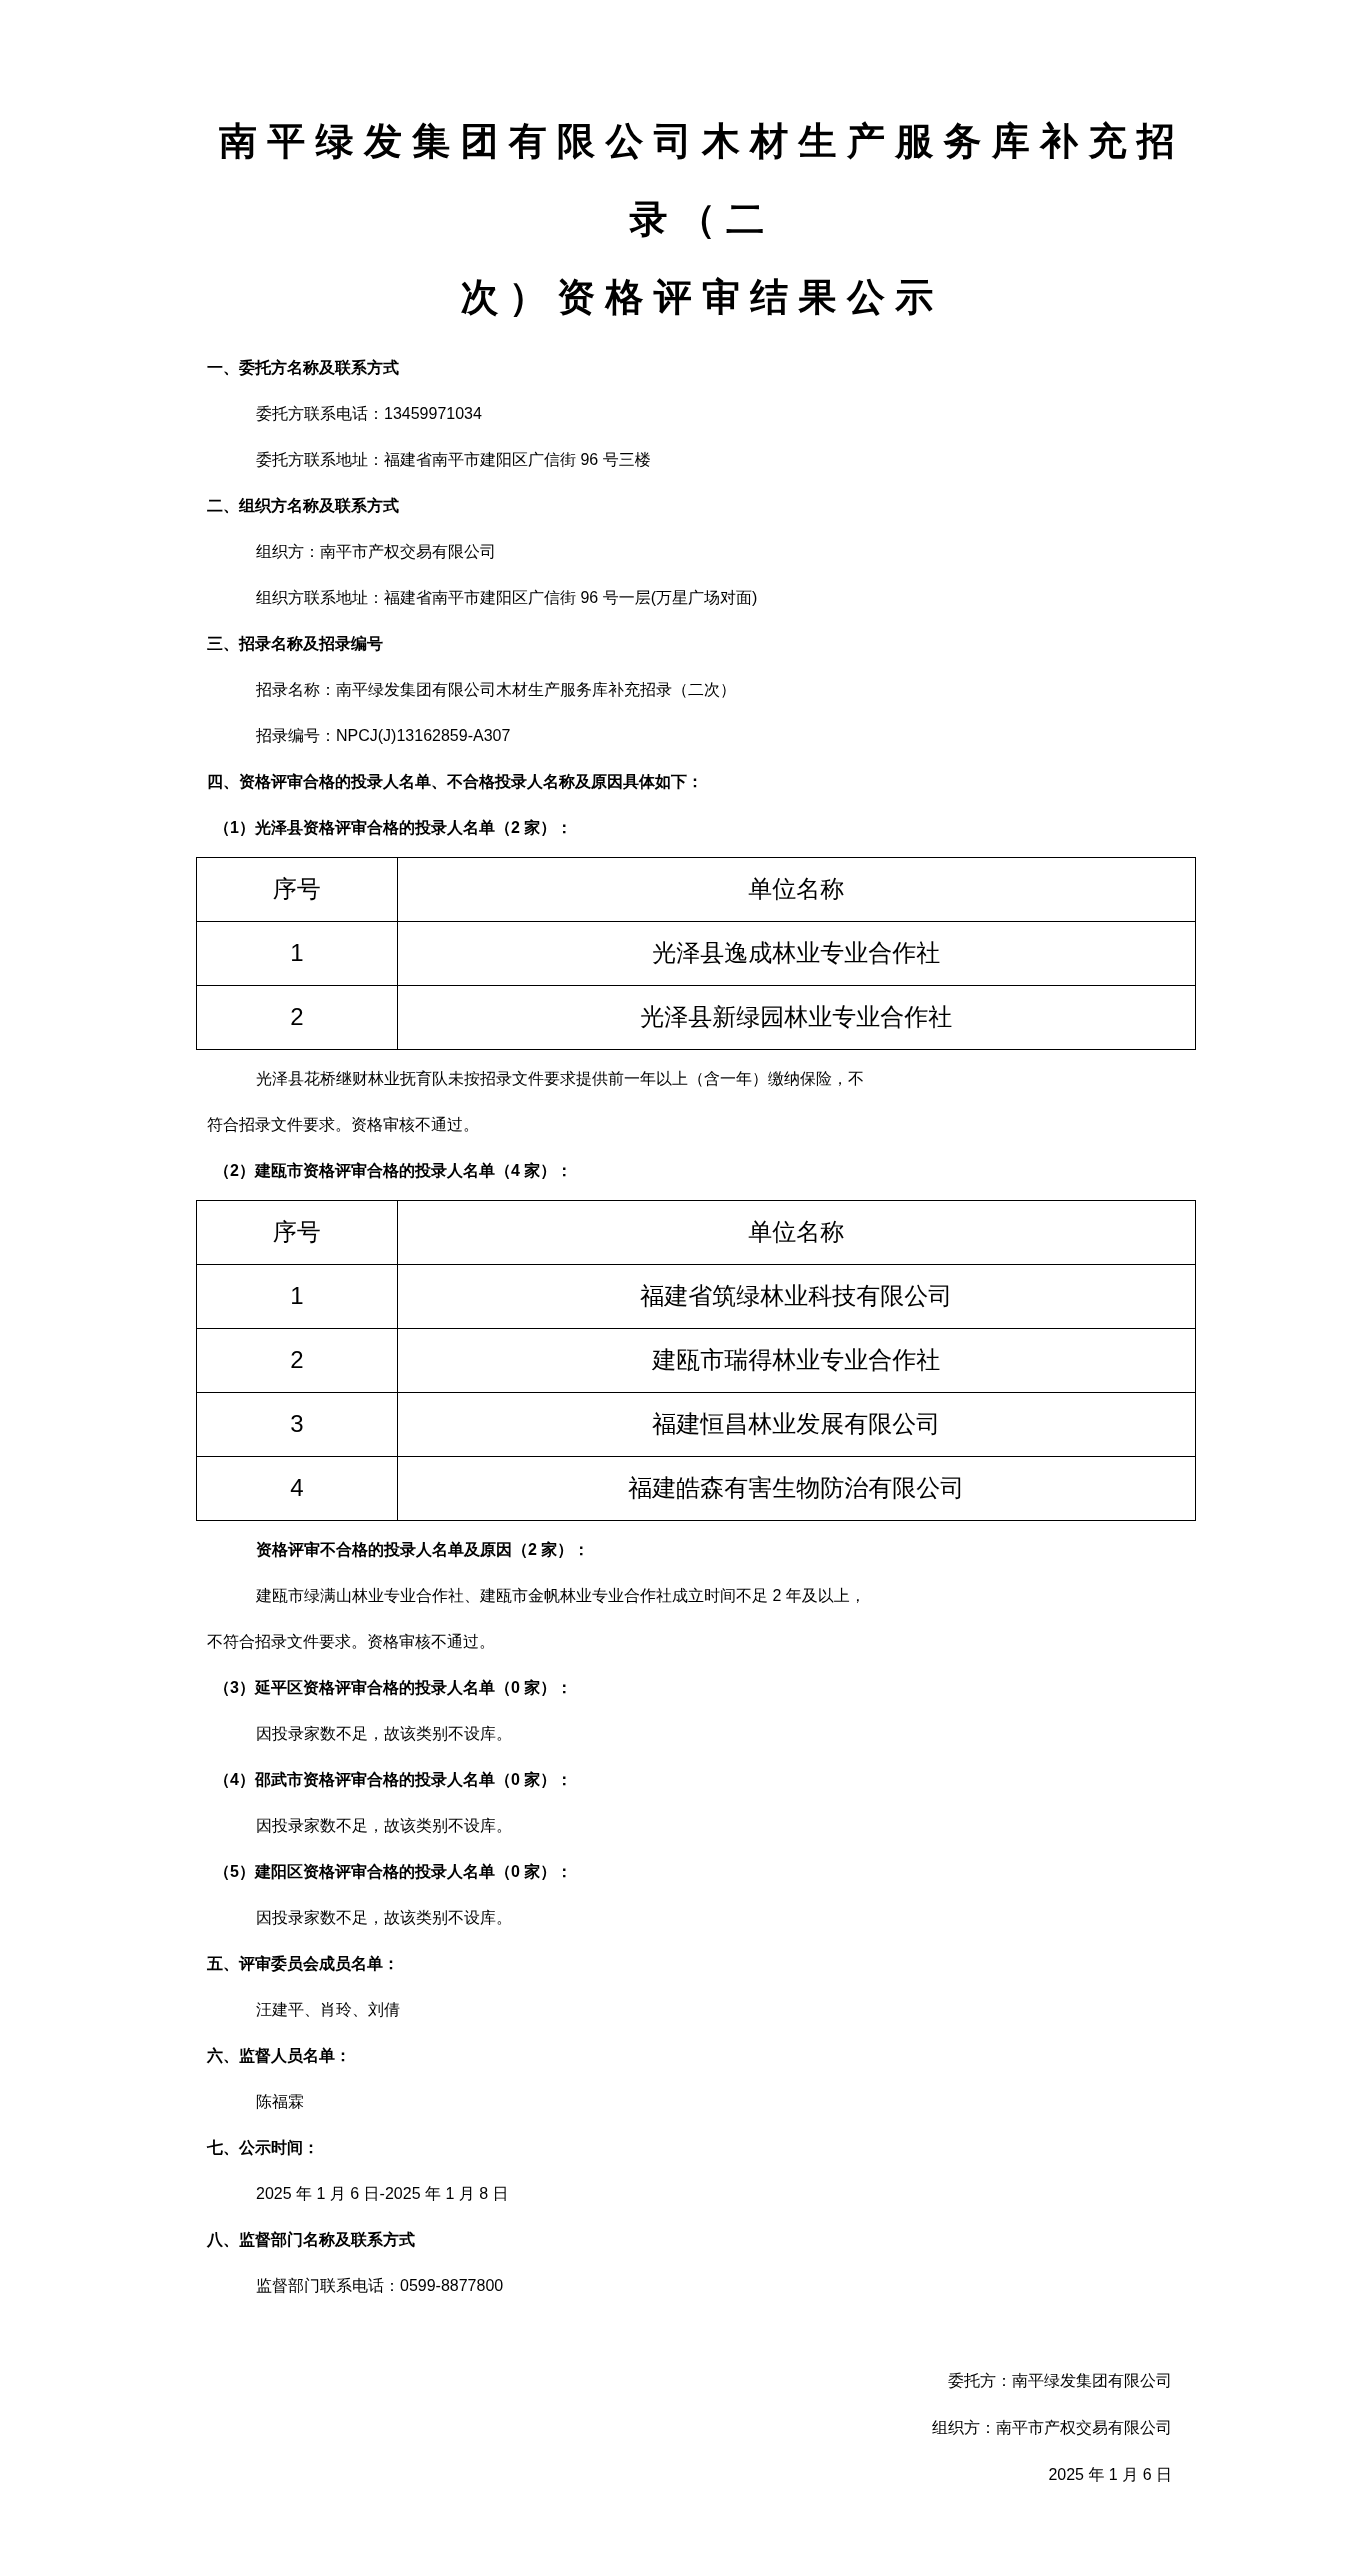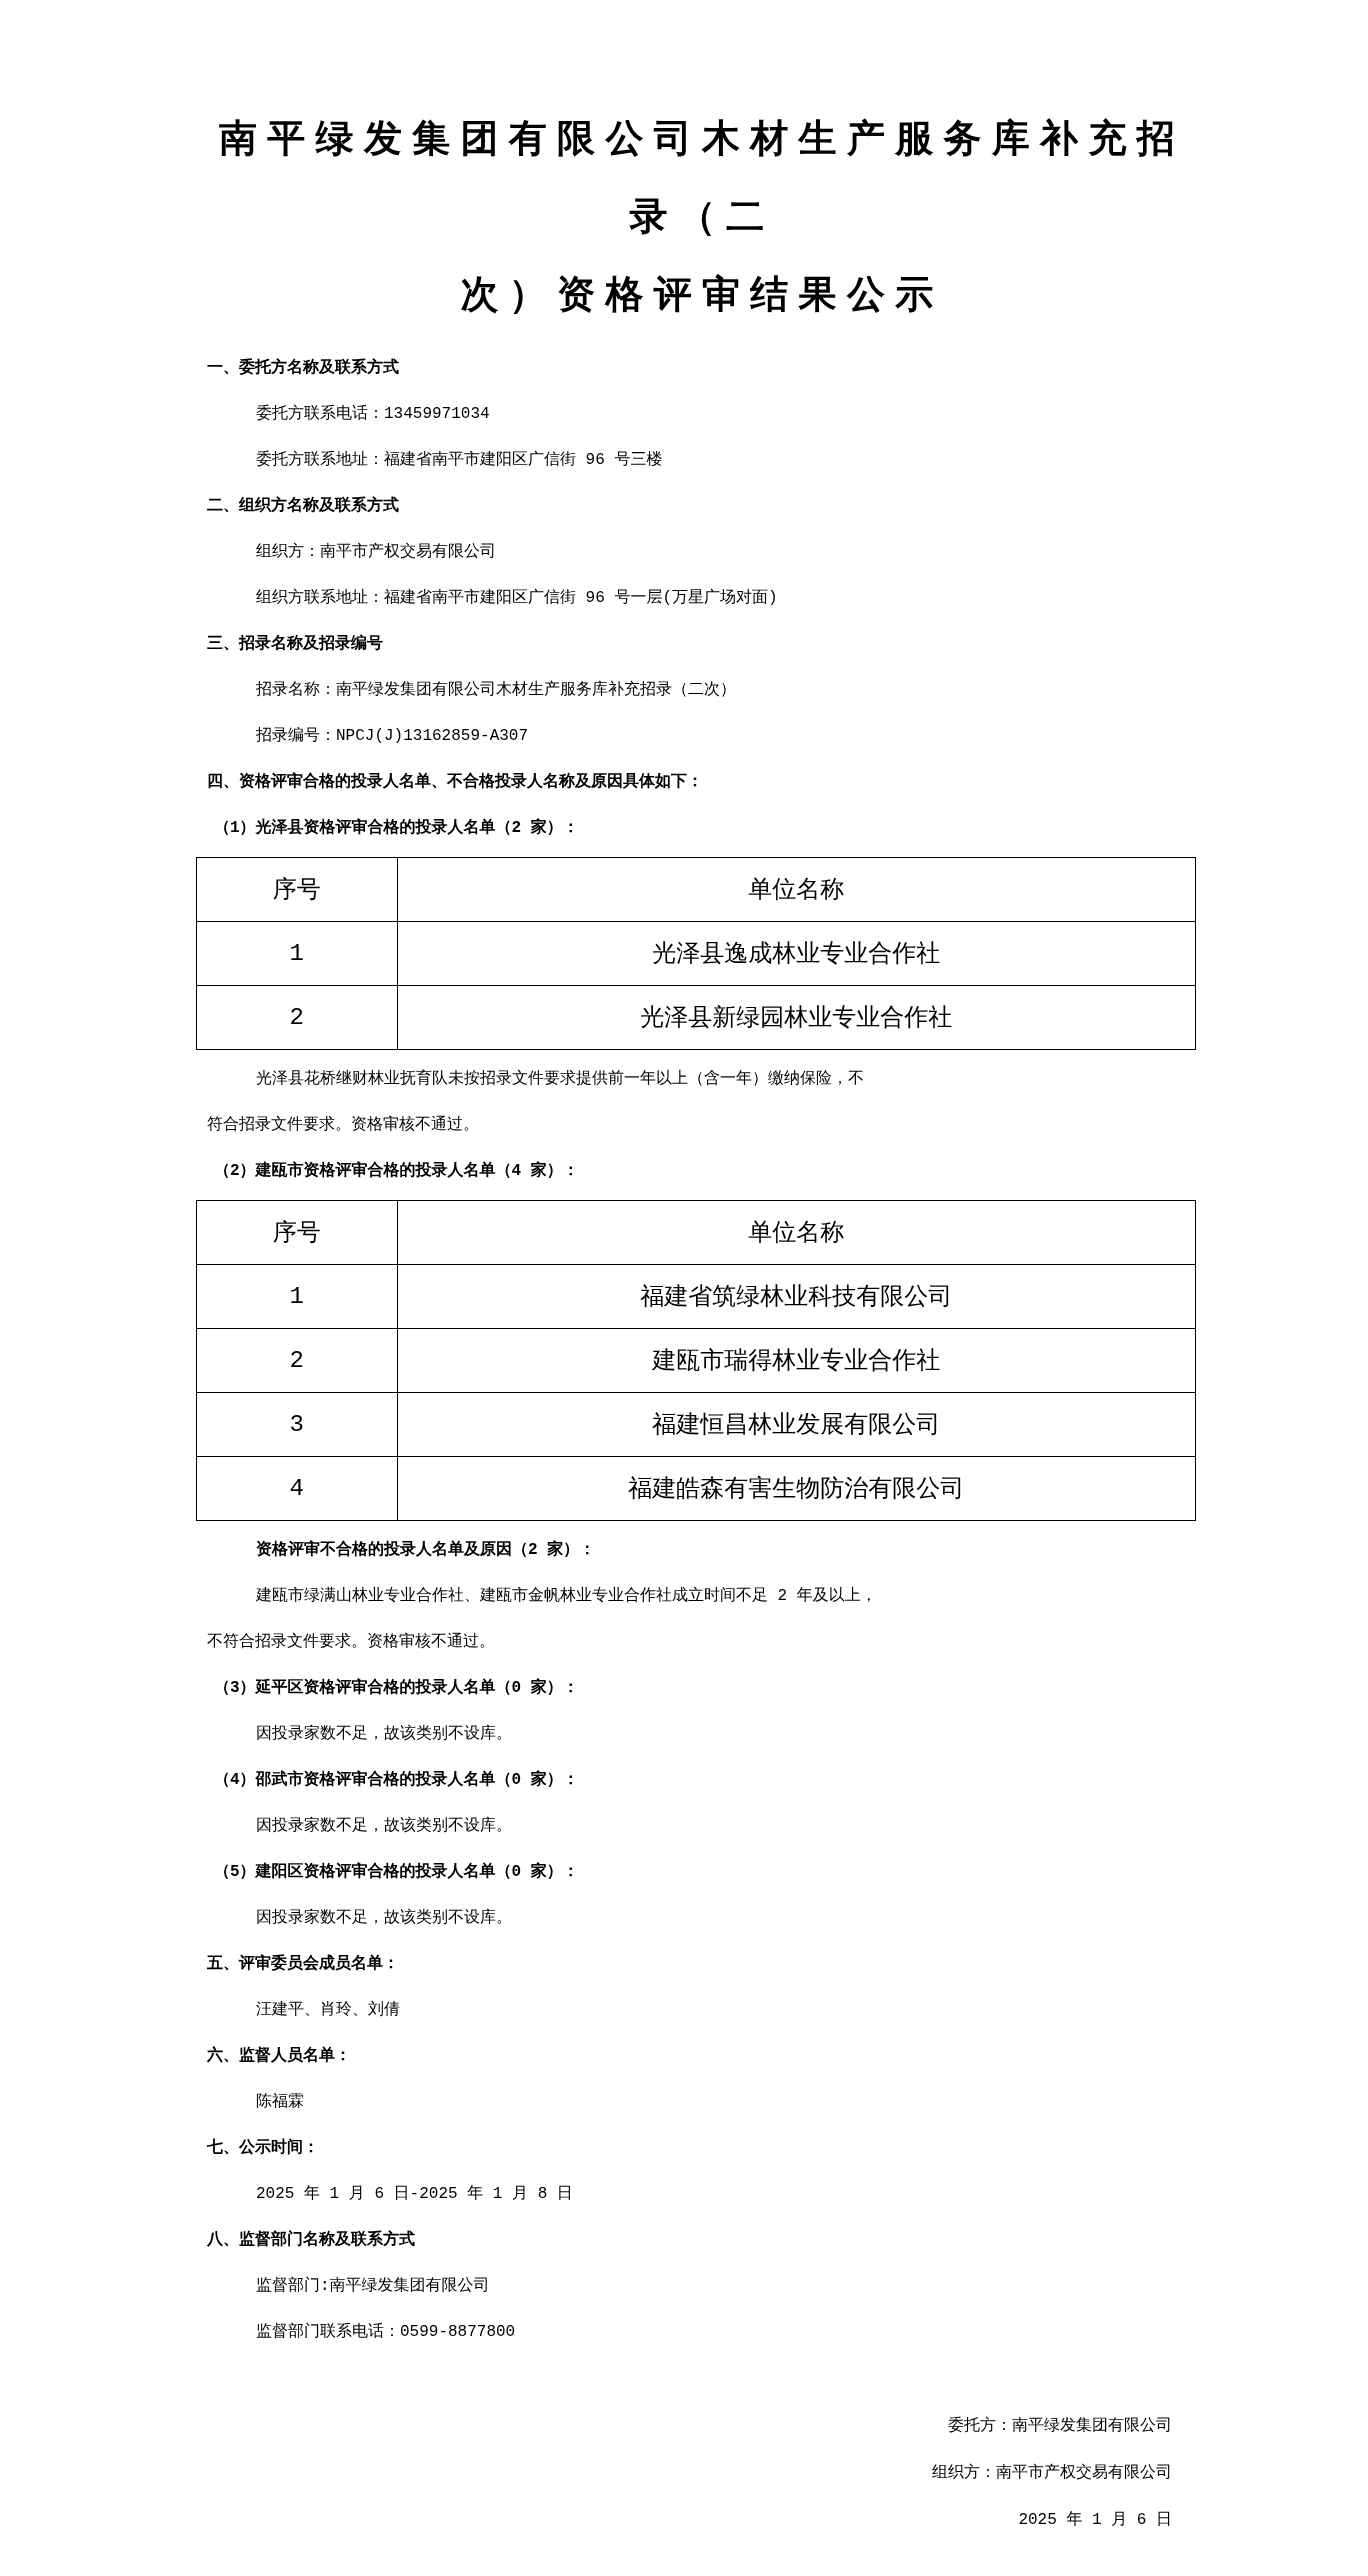--- a/index.html
+++ b/index.html
@@ -6,21 +6,21 @@
     margin: 0;
     padding: 0;
     background: #ffffff;
   }
   .page {
     position: relative;
     width: 1369px;
     height: 2576px;
     background: #ffffff;
     color: #000000;
-    font-family: Liberation Mono, monospace;
+    font-family: Liberation Sans, sans-serif;
     box-sizing: border-box;
     padding: 102px 172px 0 207px;
     overflow: hidden;
   }
   .title {
     text-align: center;
     font-size: 38px;
     font-weight: bold;
     line-height: 78px;
     letter-spacing: 10.3px;
@@ -158,21 +158,20 @@
   <p class="h">五、评审委员会成员名单：</p>
   <p class="ind">汪建平、肖玲、刘倩</p>
 
   <p class="h">六、监督人员名单：</p>
   <p class="ind">陈福霖</p>
 
   <p class="h">七、公示时间：</p>
   <p class="ind">2025 年 1 月 6 日-2025 年 1 月 8 日</p>
 
   <p class="h">八、监督部门名称及联系方式</p>
-  <p class="ind">监督部门:南平绿发集团有限公司</p>
   <p class="ind">监督部门联系电话：0599-8877800</p>
 
   <div class="footer">
     <p>委托方：南平绿发集团有限公司</p>
     <p>组织方：南平市产权交易有限公司</p>
     <p>2025 年 1 月 6 日</p>
   </div>
 
 </div>
 

